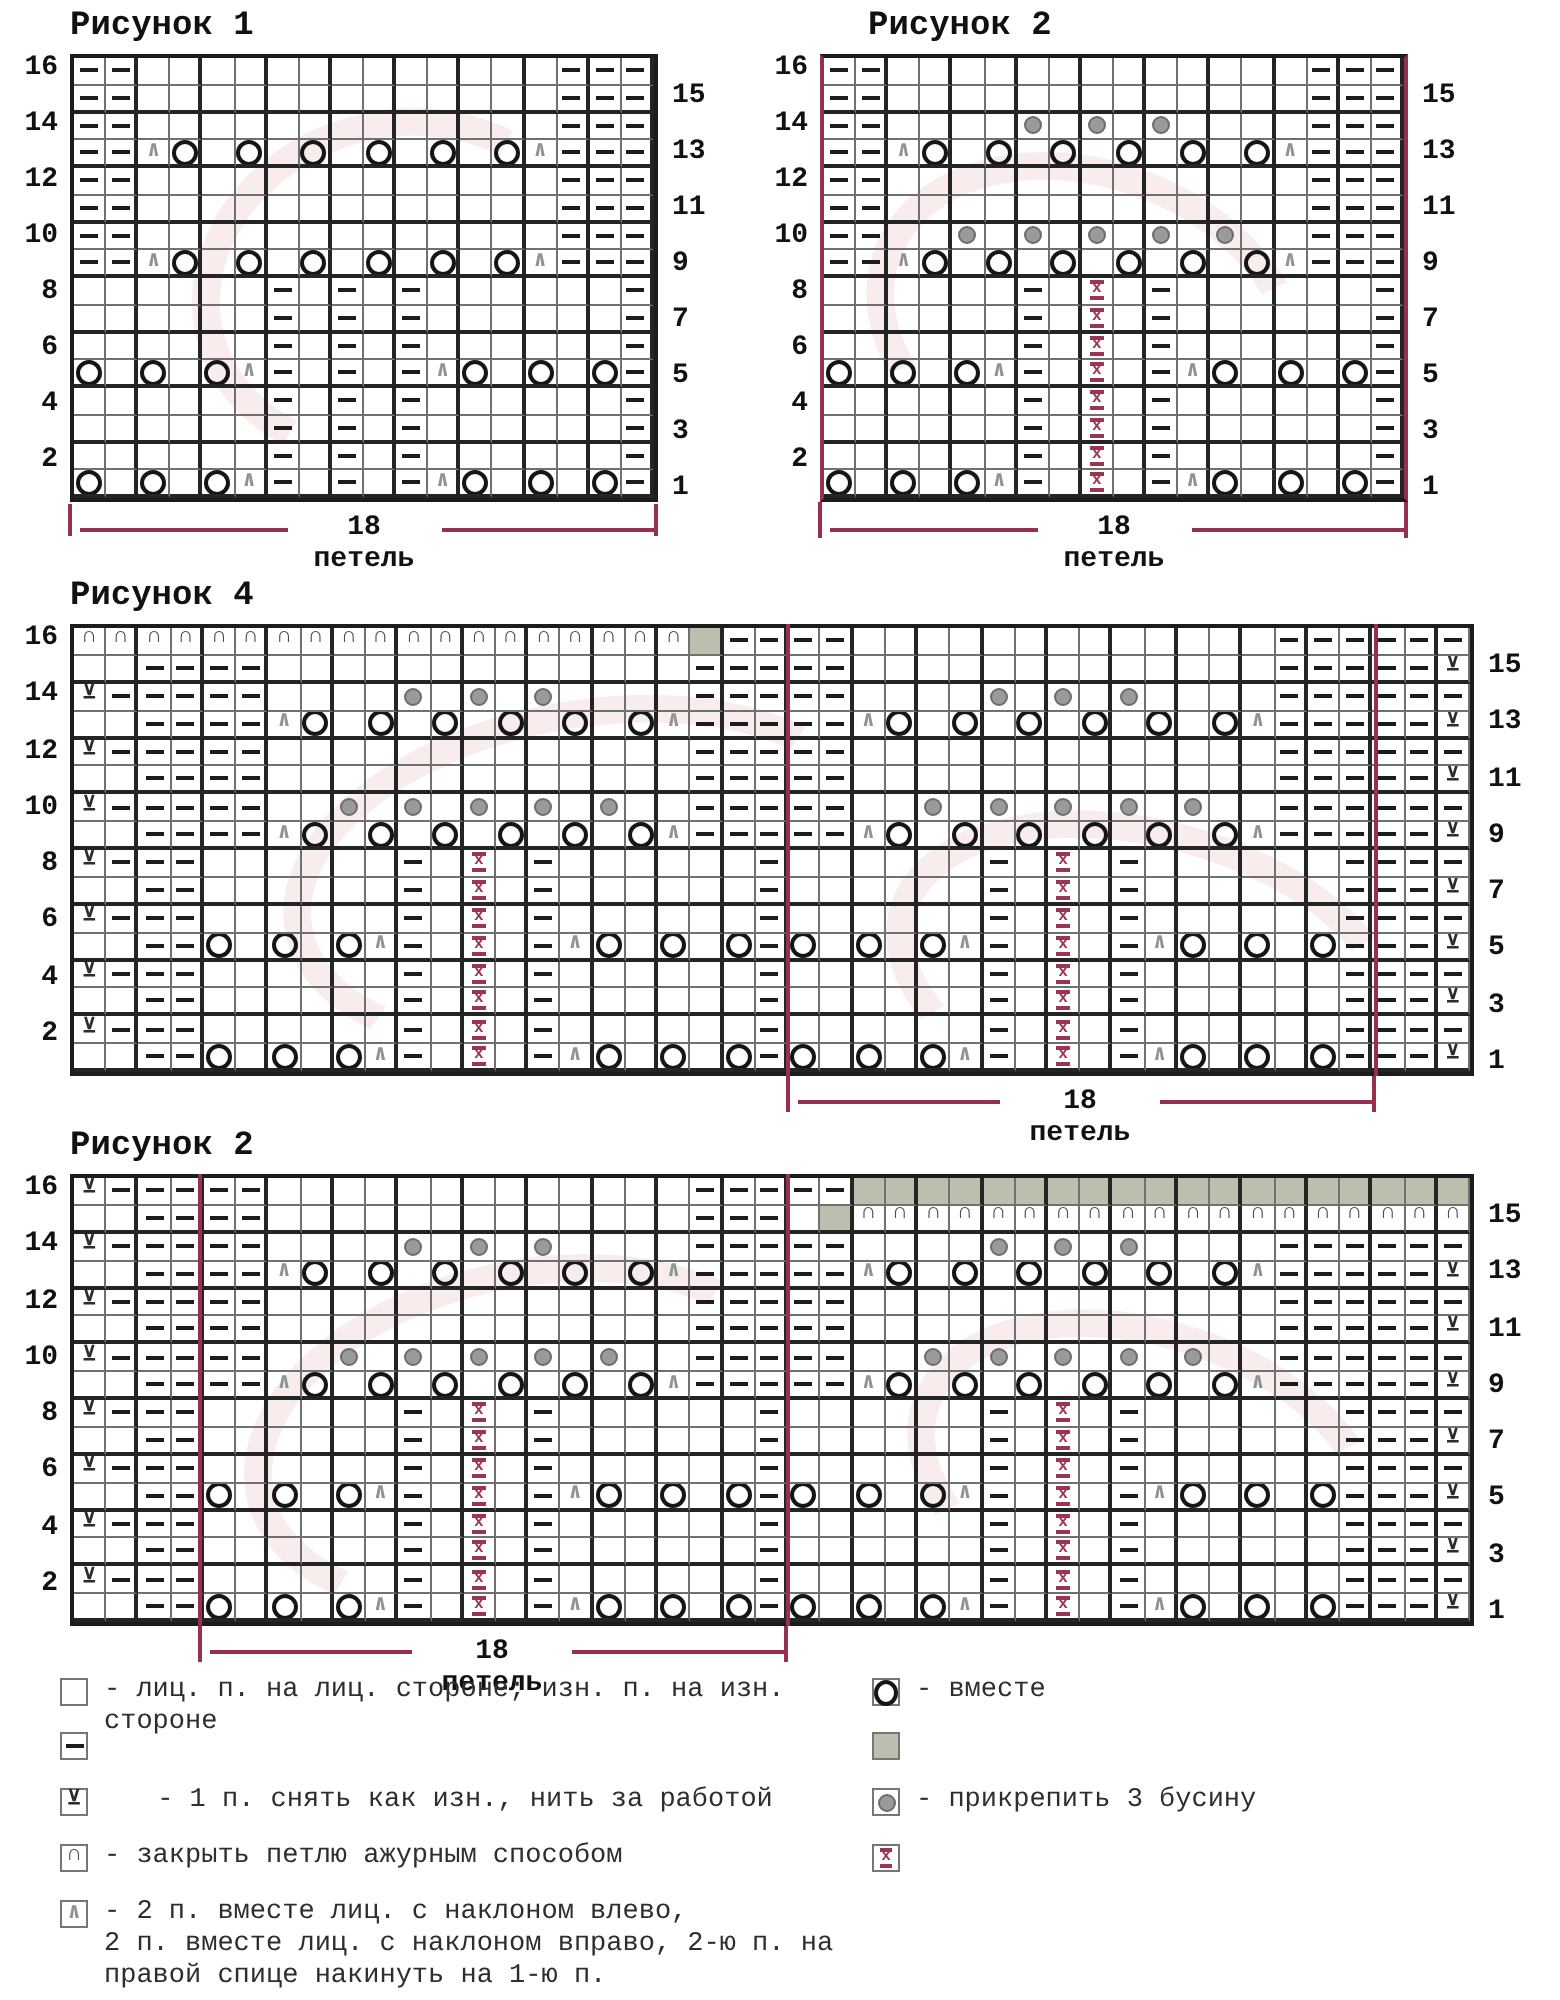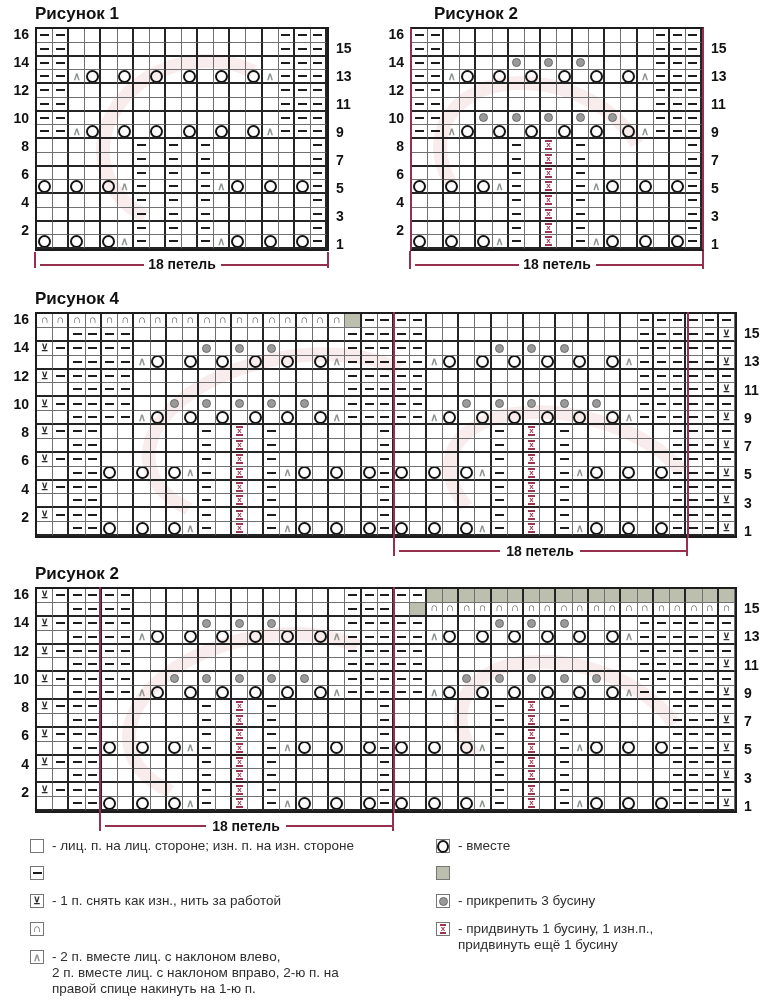--- a/index.html
+++ b/index.html
@@ -1,17 +1,17 @@
 <!DOCTYPE html>
 <html style="--accent: #96304e; --grid_line: #707070; --grid_line_bold: #242424; --no_stitch: #bcbfae; --bead_gray: #9a9a9a; --bead_red: #9c3550; --symbol_gray: #8e958e; --watermark: #f2dcda; --text: #1a1a1a;"><head>
 <meta charset="utf-8">
 <style>
   html,body{margin:0;padding:0;}
   .page{position:relative;width:780px;height:1000px;background:#fff;overflow:hidden;
-        font-family:Liberation Sans, sans-serif;border-radius:14px;}
+        font-family:Liberation Mono, monospace;border-radius:14px;}
   .fig-title{position:absolute;font-size:17px;font-weight:bold;color:#111;}
   .grid{position:absolute;display:grid;box-sizing:border-box;border:2px solid #1c1c1c;background:transparent;}
   .cell{box-sizing:border-box;border-right:1px solid var(--grid_line);border-bottom:1px solid var(--grid_line);
         display:flex;align-items:center;justify-content:center;overflow:hidden;background:transparent;}
   .cell.cb{border-right:2px solid var(--grid_line_bold);}
   .cell.rb{border-bottom:2px solid var(--grid_line_bold);}
   .cell.gray{background:var(--no_stitch);}
   .s-dash{display:block;width:9px;height:2px;background:#1c1c1c;}
   .s-o{display:block;width:9px;height:9px;border:2px solid #151515;border-radius:50%;}
   .s-txt{font-style:normal;line-height:1;}
@@ -3934,37 +3934,36 @@
     <div class="repline" style="left: 99.3023px; top: 587px; height: 226px;"></div>
     <div class="repline" style="left: 393.163px; top: 587px; height: 226px;"></div>
     <div class="licon" style="left: 30px; top: 839px;"></div>
     <div class="legend-item" style="left: 52px; top: 838px; width: 385px;">- лиц. п. на лиц. стороне; изн. п. на изн. стороне</div>
     <div class="licon" style="left: 30px; top: 866px;">
       <i class="s-dash"></i>
     </div>
     <div class="licon" style="left: 30px; top: 894px;">
       <i class="s-txt s-v">⊻</i>
     </div>
-    <div class="legend-item" style="left: 52px; top: 893px; width: 385px;">- 1 п. снять как изн., нить за работой</div>
+    <div class="legend-item" style="left: 40px; top: 893px; width: 385px; text-align: center;">- 1 п. снять как изн., нить за работой</div>
     <div class="licon" style="left: 30px; top: 922px;">
       <i class="s-txt s-n">∩</i>
     </div>
+    <div class="legend-item" style="left: 52px; top: 921px; width: 385px;">- закрыть петлю ажурным способом</div>
     <div class="licon" style="left: 30px; top: 950px;">
       <i class="s-txt s-a">∧</i>
     </div>
     <div class="legend-item" style="left: 52px; top: 949px; width: 385px;">- 2 п. вместе лиц. с наклоном влево,
 2 п. вместе лиц. с наклоном вправо, 2-ю п. на
 правой спице накинуть на 1-ю п.</div>
     <div class="licon" style="left: 436px; top: 839px;">
       <i class="s-o"></i>
     </div>
     <div class="legend-item" style="left: 458px; top: 838px; width: 300px;">- вместе</div>
     <div class="licon" style="left: 436px; top: 866px; background: rgb(188, 191, 174);"></div>
     <div class="licon" style="left: 436px; top: 894px;">
       <i class="s-bead"></i>
     </div>
     <div class="legend-item" style="left: 458px; top: 893px; width: 300px;">- прикрепить 3 бусину</div>
     <div class="licon" style="left: 436px; top: 922px;">
       <i class="s-bbead">x</i>
     </div>
-    <div class="legend-item" style="left: 458px; top: 921px; width: 300px;">- придвинуть 1 бусину, 1 изн.п.,
-придвинуть ещё 1 бусину</div>
   </div>
 
 </body></html>

